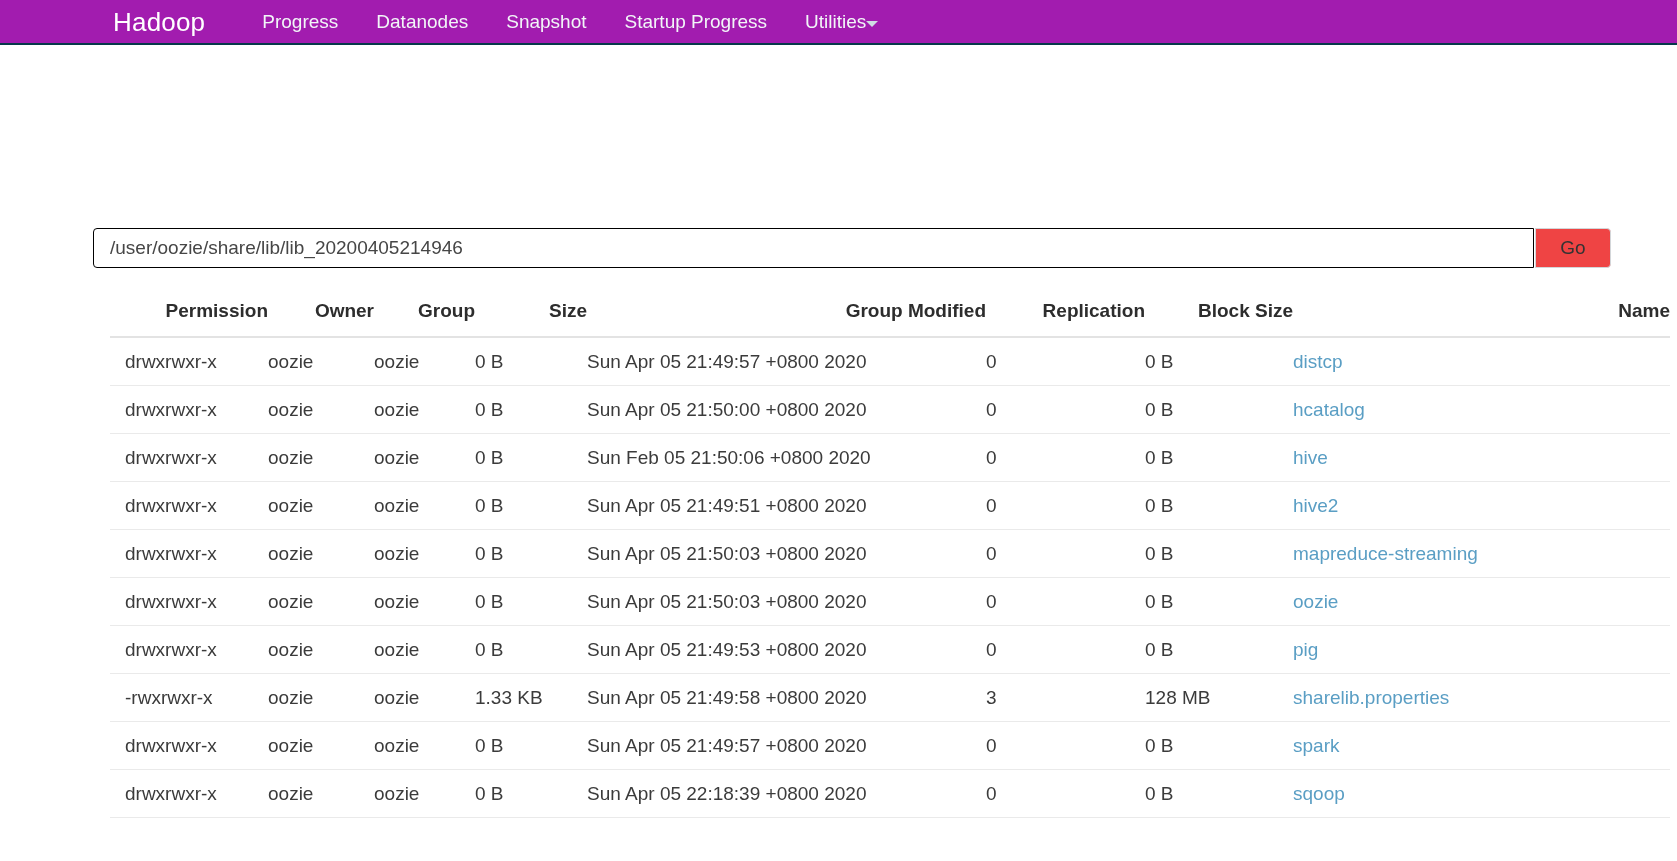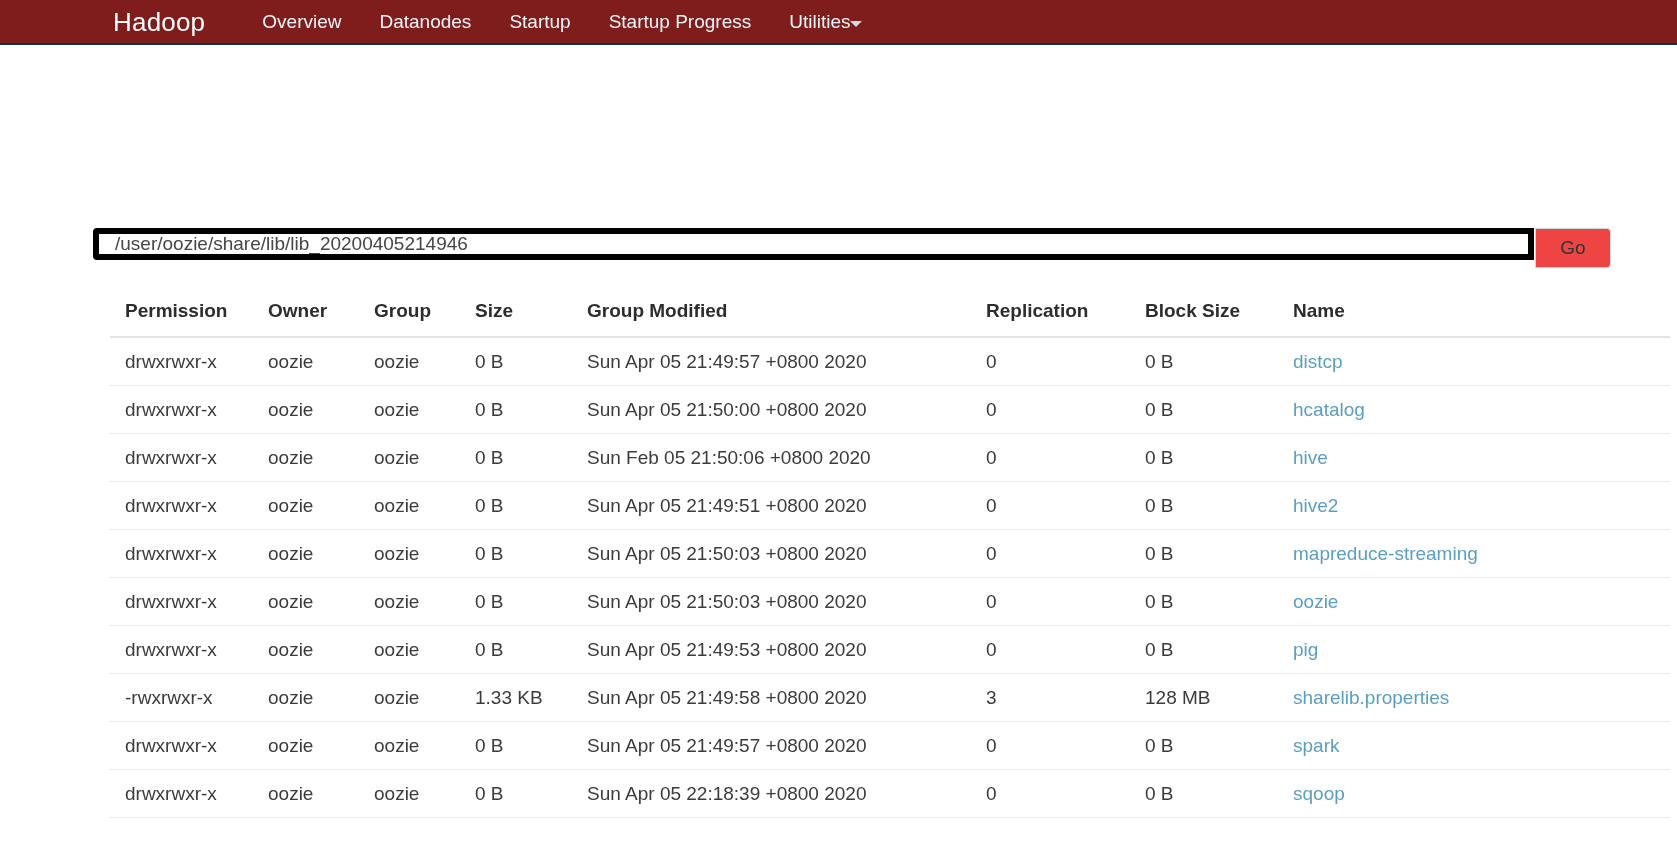--- a/index.html
+++ b/index.html
@@ -11,21 +11,21 @@
     background: #ffffff;
     font-family: "Liberation Sans", "DejaVu Sans", sans-serif;
     -webkit-font-smoothing: antialiased;
   }
 
   
   .navbar {
     position: absolute;
     top: 0; left: 0;
     width: 1677px; height: 45px;
-    background: #7f1d1d;
+    background: #a21caf;
     border-bottom: 2px solid #06384a;
     display: flex;
     align-items: center;
     overflow: hidden;
   }
   .brand {
     color: #ffffff;
     font-size: 26px;
     line-height: 1;
     margin-left: 113px;
@@ -87,22 +87,22 @@
     position: absolute;
     left: 93px;
     top: 183px;
     width: 1600px;
     height: 40px;
     display: flex;
     align-items: stretch;
   }
   .path-input {
     width: 1441px;
-    height: 32px;
-    border: 6px solid #000000;
+    height: 40px;
+    border: 1px solid #000000;
     border-radius: 4px 0 0 4px;
     background: #ffffff;
     font-family: "Liberation Sans", "DejaVu Sans", sans-serif;
     font-size: 19px;
     color: #464646;
     padding: 0 16px;
     outline: none;
   }
   .go-btn {
     height: 40px;
@@ -127,21 +127,21 @@
     left: 110px;
     top: 255px;
     width: 1560px;
   }
   table.files {
     border-collapse: collapse;
     width: 1560px;
     table-layout: fixed;
   }
   table.files th {
-    text-align: left;
+    text-align: right;
     font-size: 19px;
     font-weight: bold;
     color: #2d2d2d;
     padding: 0 0 14px 0;
     vertical-align: bottom;
     border-bottom: 2px solid #e3e3e3;
     white-space: nowrap;
   }
   table.files td {
     font-size: 19px;
@@ -170,27 +170,27 @@
     cursor: pointer;
   }
 </style>
 </head>
 <body>
 
 <div class="navbar">
   <a class="brand">Hadoop</a>
   <div class="nav-links">
     <a class="nav-item">
-      <span>Overview</span>
+      <span>Progress</span>
     </a>
     <a class="nav-item">
       <span>Datanodes</span>
     </a>
     <a class="nav-item">
-      <span>Startup</span>
+      <span>Snapshot</span>
     </a>
     <a class="nav-item">
       <span>Startup Progress</span>
     </a>
     <a class="nav-item dropdown">
       <span>Utilities</span>
       <span class="caret"></span>
     </a>
   </div>
 </div>

